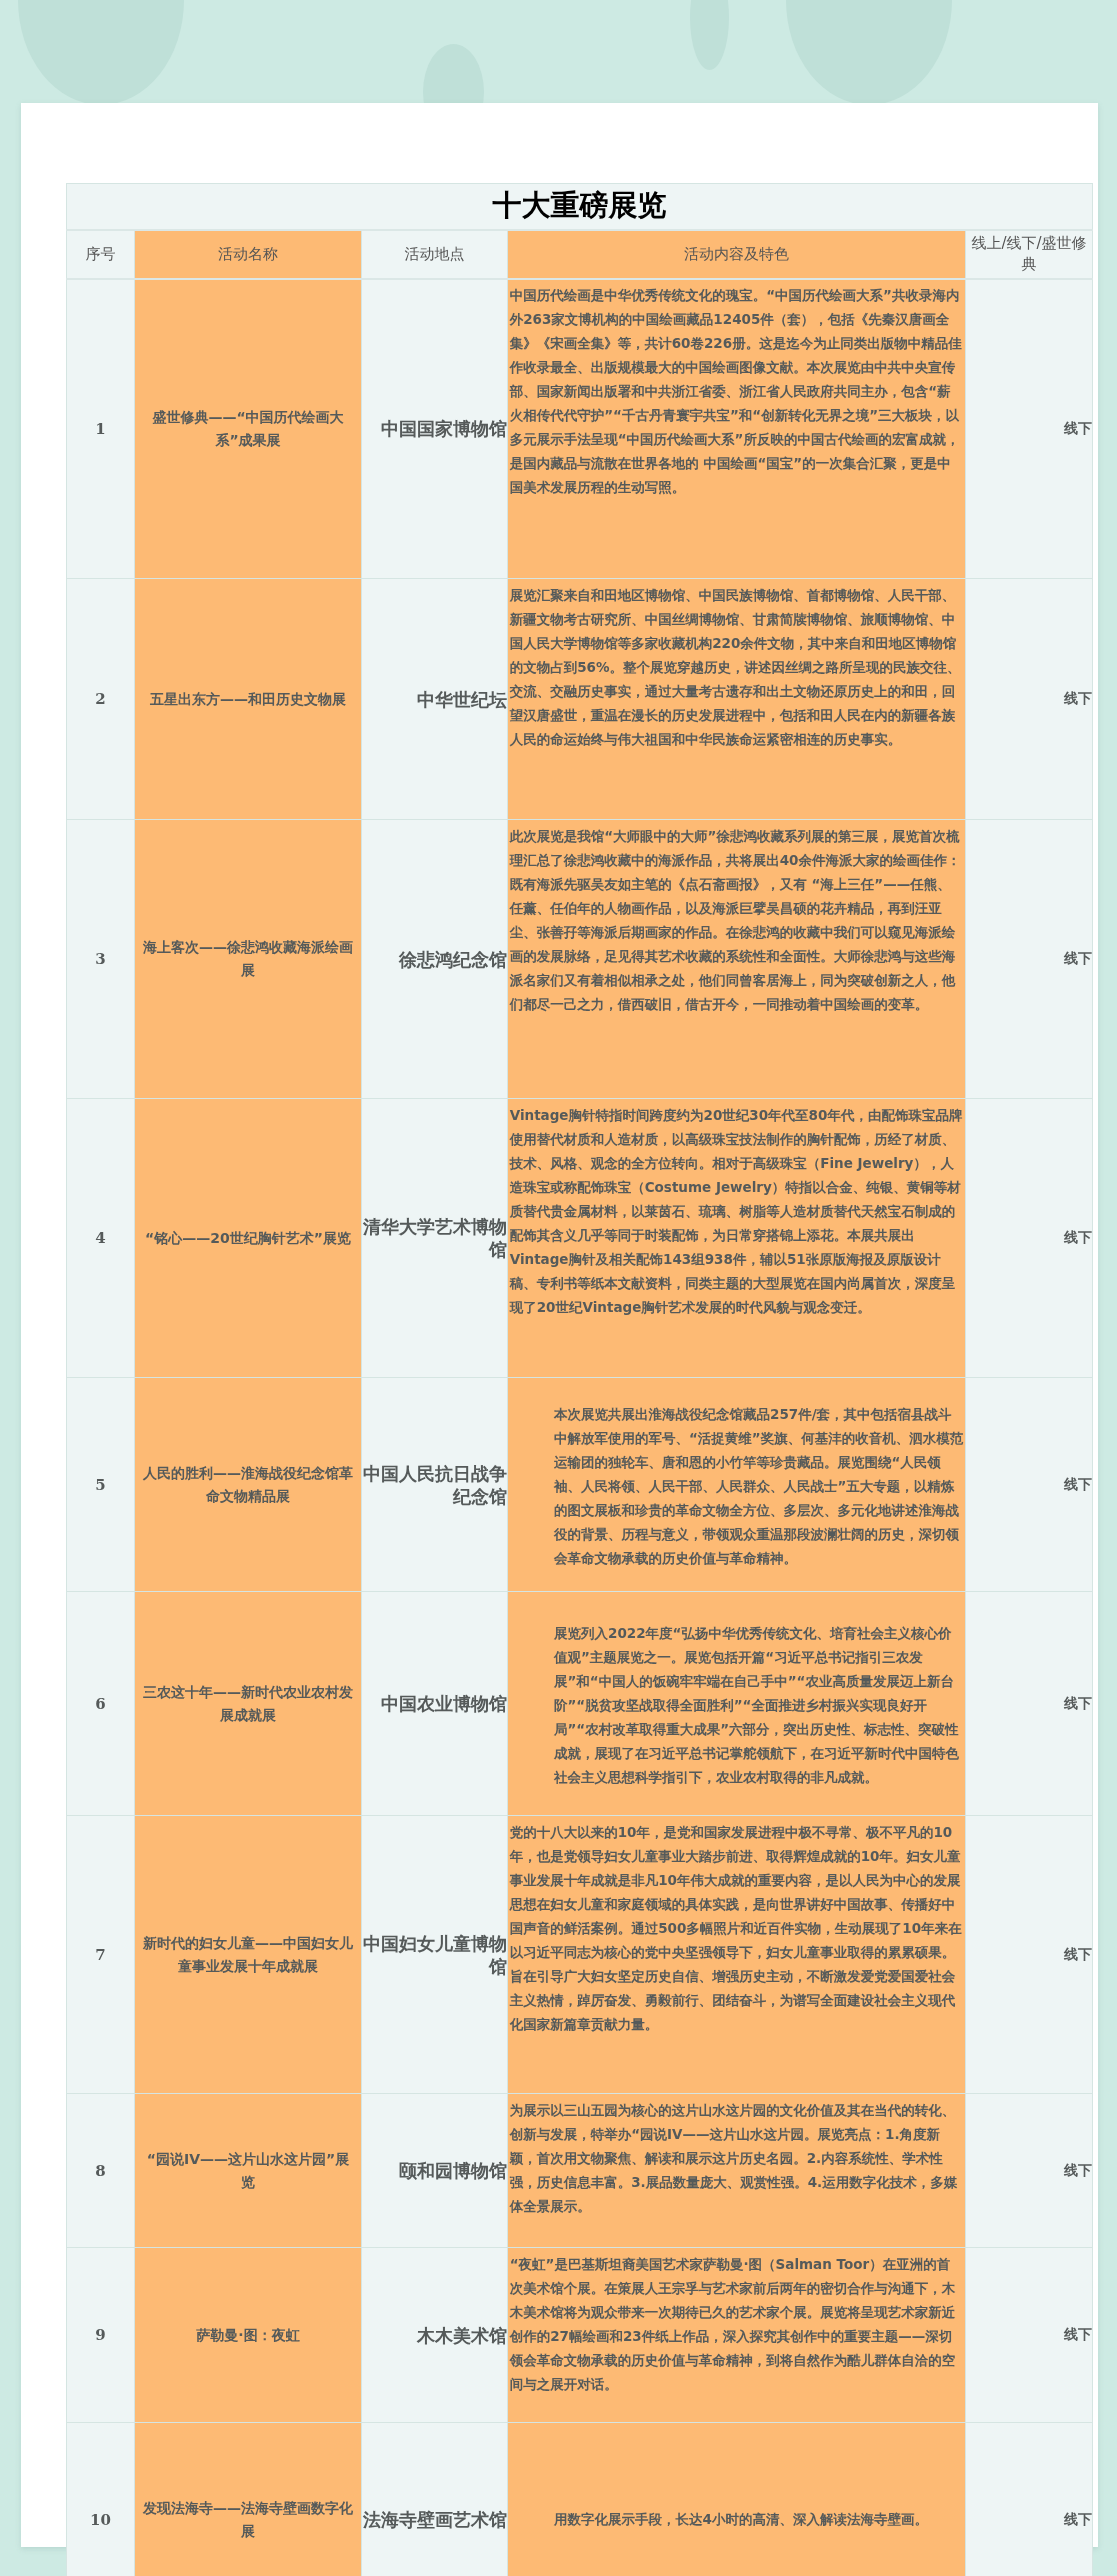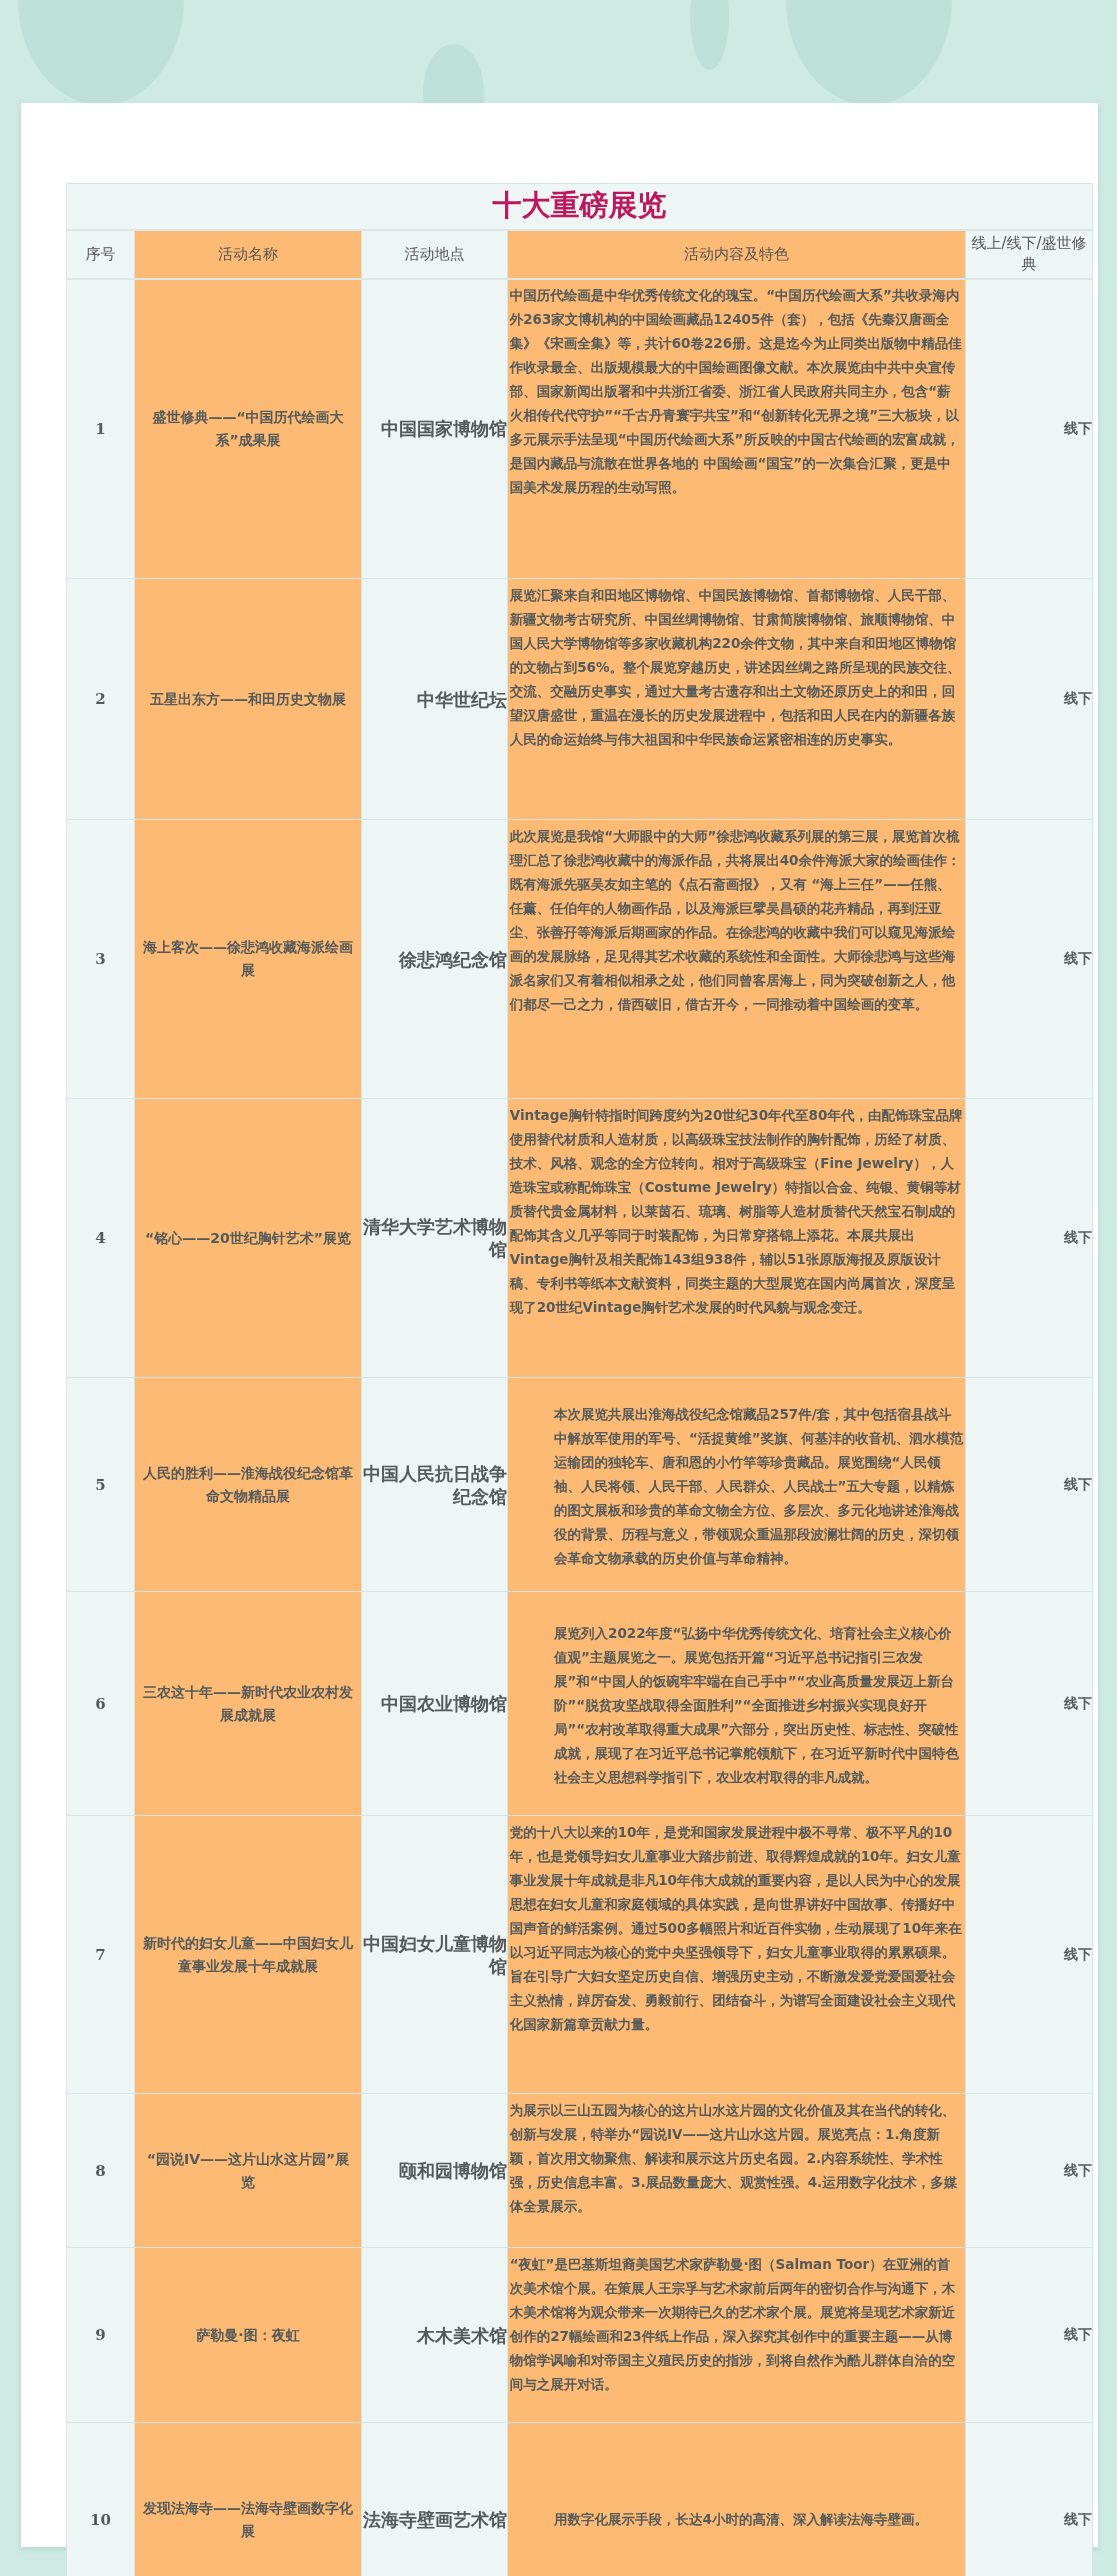--- a/index.html
+++ b/index.html
@@ -23,21 +23,21 @@
   table {
     position: absolute; left: 45px; top: 80px;
     width: 1027px;
     border-collapse: collapse;
     table-layout: fixed;
     color: #555a5a;
   }
   td, th { border: 0.9px solid #d5e5e2; vertical-align: middle; font-weight: bold; }
   .title-row td {
     height: 46px; background: #eef5f5; text-align: center;
-    font-size: 29px; font-weight: bold; color: #be185d;
+    font-size: 29px; font-weight: bold; color: #000000;
     border-bottom: 2.6px solid #dbe7e6;
   }
   .head-row th {
     height: 49px; font-weight: normal; font-size: 15px; color: #555;
     border-bottom: 2.6px solid #dbe7e6;
   }
   .col-a { background: #eef5f5; }
   .col-b { background: #fdba74; }
   .idx { text-align: center; font-family: "DejaVu Serif", "Liberation Serif", serif; font-size: 15px; }
   .name { text-align: center; font-size: 14px; line-height: 23px; padding: 0 5.2px; }
@@ -128,21 +128,21 @@
           <td class="col-a idx">8</td>
           <td class="col-b name">“园说IV——这片山水这片园”展览</td>
           <td class="col-a loc">颐和园博物馆</td>
           <td class="col-b desc">为展示以三山五园为核心的这片山水这片园的文化价值及其在当代的转化、创新与发展，特举办“园说IV——这片山水这片园。展览亮点：1.角度新颖，首次用文物聚焦、解读和展示这片历史名园。2.内容系统性、学术性强，历史信息丰富。3.展品数量庞大、观赏性强。4.运用数字化技术，多媒体全景展示。</td>
           <td class="col-a mode">线下</td>
         </tr>
         <tr class="r" style="height: 175px;">
           <td class="col-a idx">9</td>
           <td class="col-b name">萨勒曼·图：夜虹</td>
           <td class="col-a loc">木木美术馆</td>
-          <td class="col-b desc" style="vertical-align: top;">“夜虹”是巴基斯坦裔美国艺术家萨勒曼·图（Salman Toor）在亚洲的首次美术馆个展。在策展人王宗孚与艺术家前后两年的密切合作与沟通下，木木美术馆将为观众带来一次期待已久的艺术家个展。展览将呈现艺术家新近创作的27幅绘画和23件纸上作品，深入探究其创作中的重要主题——从博物馆学讽喻和对帝国主义殖民历史的指涉，到将自然作为酷儿群体自洽的空间与之展开对话。</td>
+          <td class="col-b desc" style="vertical-align: top;">“夜虹”是巴基斯坦裔美国艺术家萨勒曼·图（Salman Toor）在亚洲的首次美术馆个展。在策展人王宗孚与艺术家前后两年的密切合作与沟通下，木木美术馆将为观众带来一次期待已久的艺术家个展。展览将呈现艺术家新近创作的27幅绘画和23件纸上作品，深入探究其创作中的重要主题——深切领会革命文物承载的历史价值与革命精神，到将自然作为酷儿群体自洽的空间与之展开对话。</td>
           <td class="col-a mode">线下</td>
         </tr>
         <tr class="r" style="height: 194px;">
           <td class="col-a idx">10</td>
           <td class="col-b name">发现法海寺——法海寺壁画数字化展</td>
           <td class="col-a loc">法海寺壁画艺术馆</td>
           <td class="col-b desc mid" style="vertical-align: top; padding-top: 84px;">用数字化展示手段，长达4小时的高清、深入解读法海寺壁画。</td>
           <td class="col-a mode">线下</td>
         </tr>
       </tbody>

